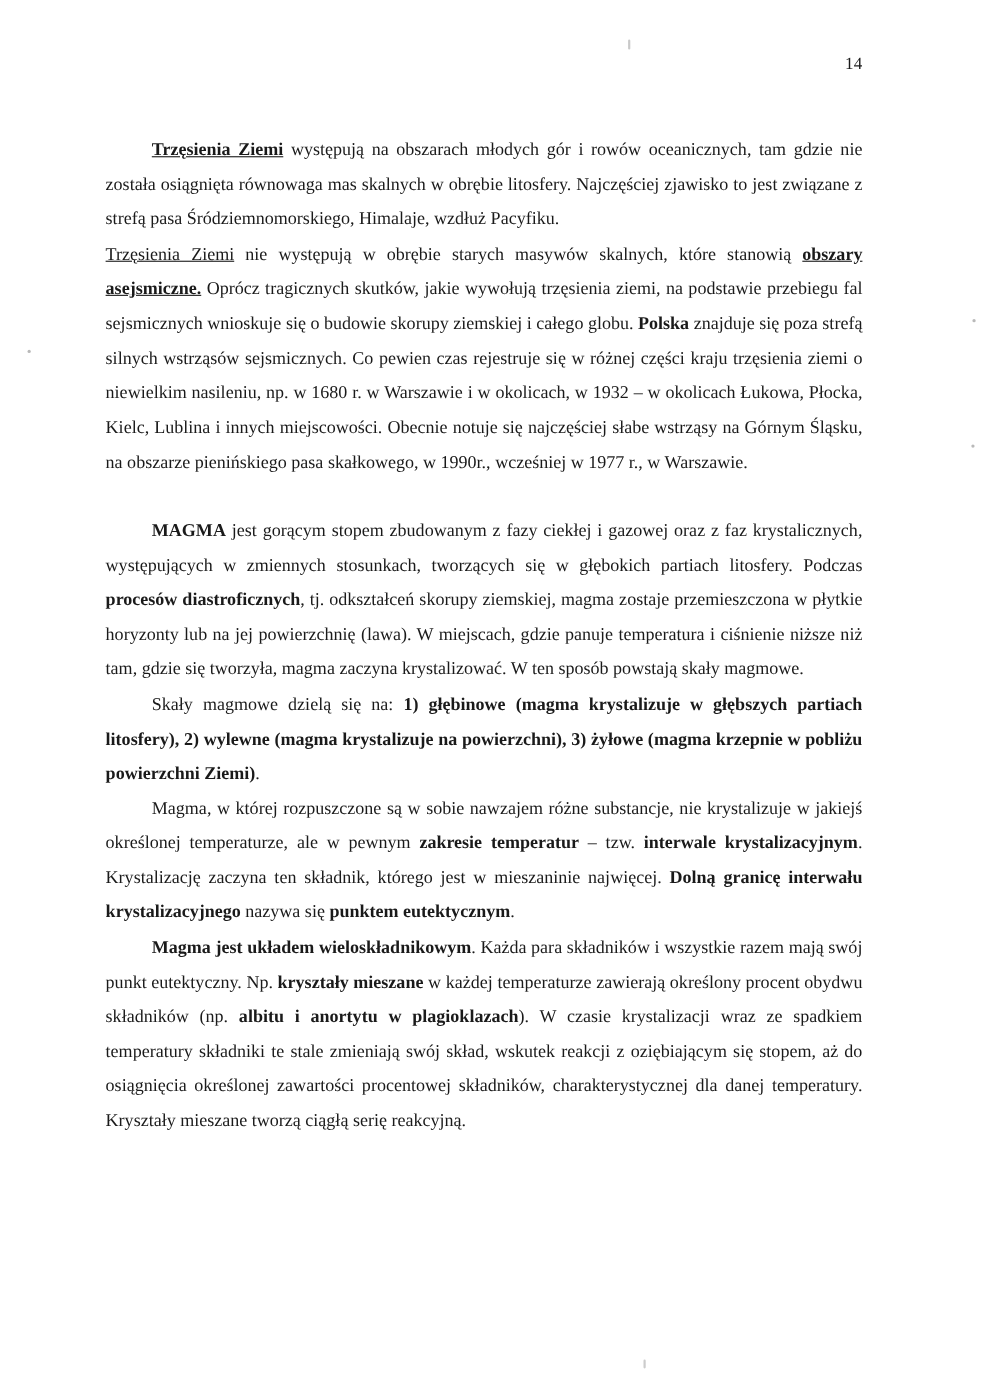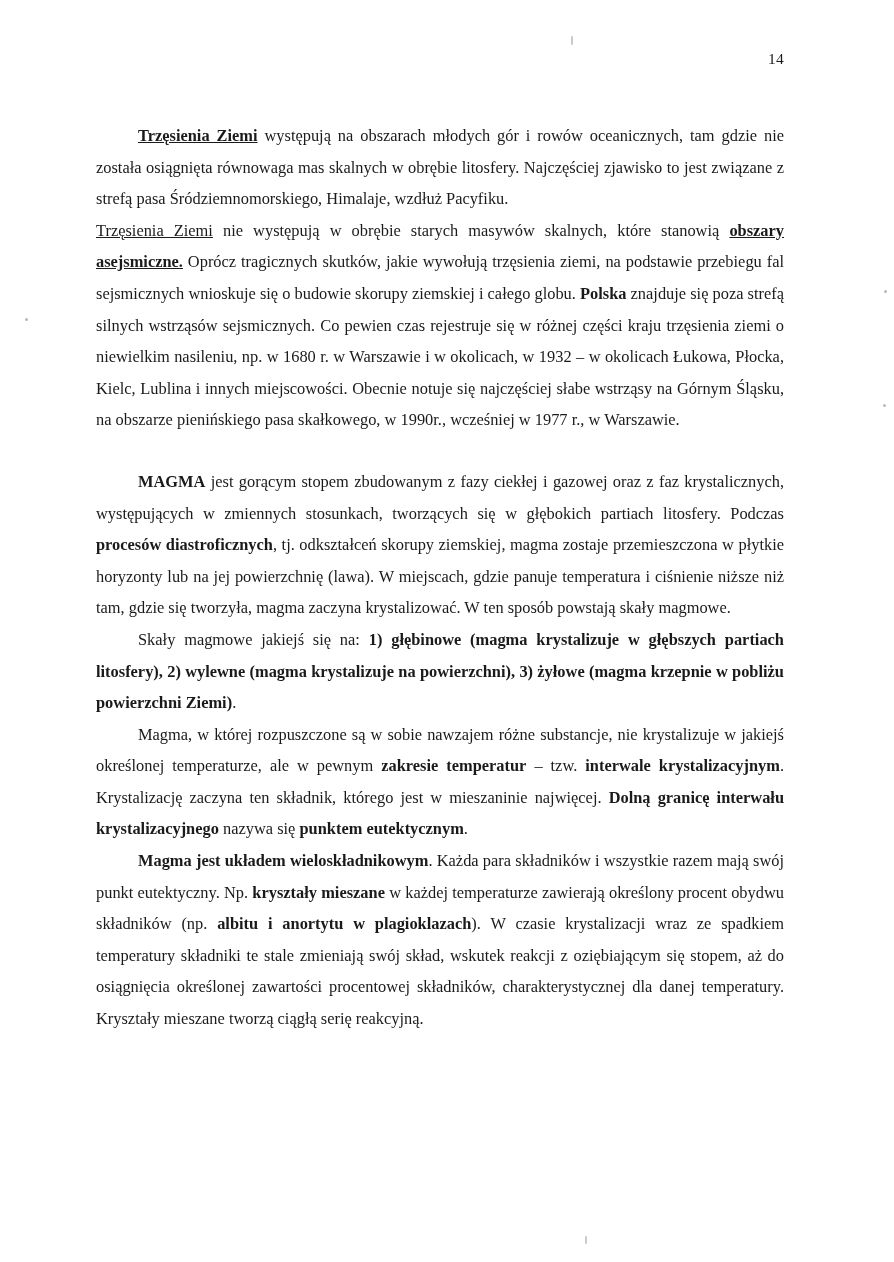--- a/index.html
+++ b/index.html
@@ -78,18 +78,18 @@
   <div class="speck s4"></div>
   <div class="speck s5"></div>
 
   <div class="page-number">14</div>
 
   <div class="body-block">
     <p class="indent"><span class="bu">Trzęsienia Ziemi</span><span> występują na obszarach młodych gór i rowów oceanicznych, tam gdzie nie została osiągnięta równowaga mas skalnych w obrębie litosfery. Najczęściej zjawisko to jest związane z strefą pasa Śródziemnomorskiego, Himalaje, wzdłuż Pacyfiku.</span></p>
     <p><span class="u">Trzęsienia Ziemi</span><span> nie występują w obrębie starych masywów skalnych, które stanowią </span><span class="bu">obszary asejsmiczne.</span><span> Oprócz tragicznych skutków, jakie wywołują trzęsienia ziemi, na podstawie przebiegu fal sejsmicznych wnioskuje się o budowie skorupy ziemskiej i całego globu. </span><span class="b">Polska</span><span> znajduje się poza strefą silnych wstrząsów sejsmicznych. Co pewien czas rejestruje się w różnej części kraju trzęsienia ziemi o niewielkim nasileniu, np. w 1680 r. w Warszawie i w okolicach, w 1932 – w okolicach Łukowa, Płocka, Kielc, Lublina i innych miejscowości. Obecnie notuje się najczęściej słabe wstrząsy na Górnym Śląsku, na obszarze pienińskiego pasa skałkowego, w 1990r., wcześniej w 1977 r., w Warszawie.</span></p>
     <div class="spacer-para"></div>
     <p class="indent"><span class="b">MAGMA</span><span> jest gorącym stopem zbudowanym z fazy ciekłej i gazowej oraz z faz krystalicznych, występujących w zmiennych stosunkach, tworzących się w głębokich partiach litosfery. Podczas </span><span class="b">procesów diastroficznych</span><span>, tj. odkształceń skorupy ziemskiej, magma zostaje przemieszczona w płytkie horyzonty lub na jej powierzchnię (lawa). W miejscach, gdzie panuje temperatura i ciśnienie niższe niż tam, gdzie się tworzyła, magma zaczyna krystalizować. W ten sposób powstają skały magmowe.</span></p>
-    <p class="indent"><span>Skały magmowe jakiejś się na: </span><span class="b">1) głębinowe (magma krystalizuje w głębszych partiach litosfery), 2) wylewne (magma krystalizuje na powierzchni), 3) żyłowe (magma krzepnie w pobliżu powierzchni Ziemi)</span><span>.</span></p>
+    <p class="indent"><span>Skały magmowe dzielą się na: </span><span class="b">1) głębinowe (magma krystalizuje w głębszych partiach litosfery), 2) wylewne (magma krystalizuje na powierzchni), 3) żyłowe (magma krzepnie w pobliżu powierzchni Ziemi)</span><span>.</span></p>
     <p class="indent"><span>Magma, w której rozpuszczone są w sobie nawzajem różne substancje, nie krystalizuje w jakiejś określonej temperaturze, ale w pewnym </span><span class="b">zakresie temperatur</span><span> – tzw. </span><span class="b">interwale krystalizacyjnym</span><span>. Krystalizację zaczyna ten składnik, którego jest w mieszaninie najwięcej. </span><span class="b">Dolną granicę interwału krystalizacyjnego</span><span> nazywa się </span><span class="b">punktem eutektycznym</span><span>.</span></p>
     <p class="indent"><span class="b">Magma jest układem wieloskładnikowym</span><span>. Każda para składników i wszystkie razem mają swój punkt eutektyczny. Np. </span><span class="b">kryształy mieszane</span><span> w każdej temperaturze zawierają określony procent obydwu składników (np. </span><span class="b">albitu i anortytu w plagioklazach</span><span>). W czasie krystalizacji wraz ze spadkiem temperatury składniki te stale zmieniają swój skład, wskutek reakcji z oziębiającym się stopem, aż do osiągnięcia określonej zawartości procentowej składników, charakterystycznej dla danej temperatury. Kryształy mieszane tworzą ciągłą serię reakcyjną.</span></p>
   </div>
 
 </div>
 
 </body></html>

